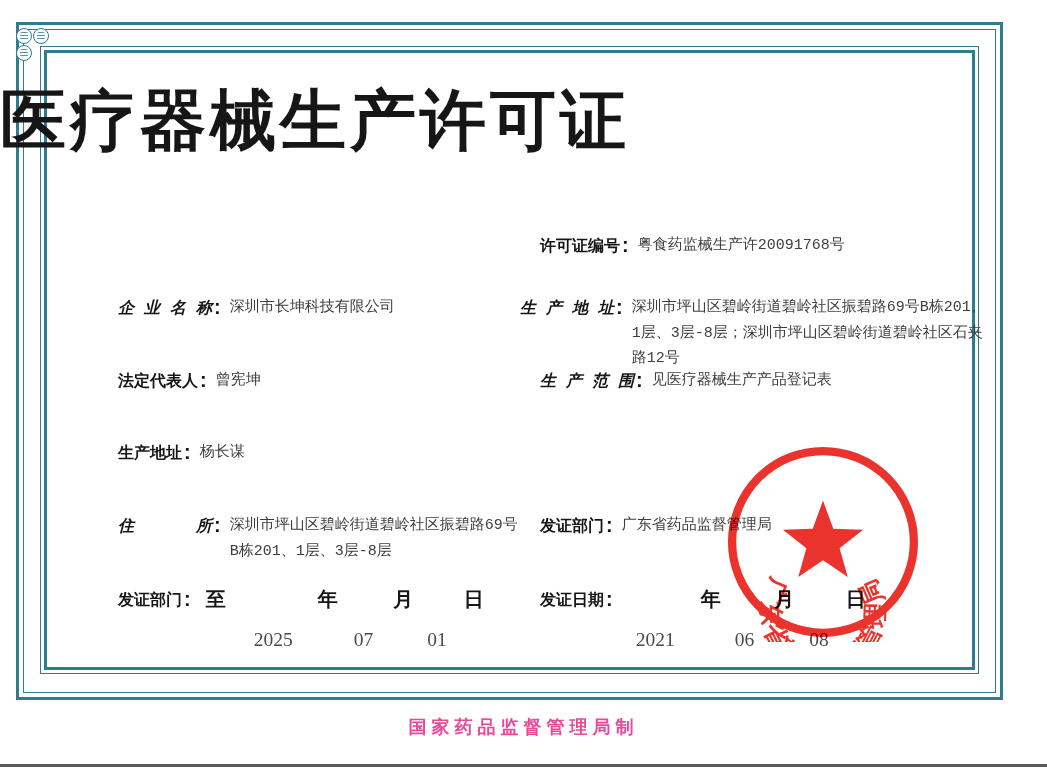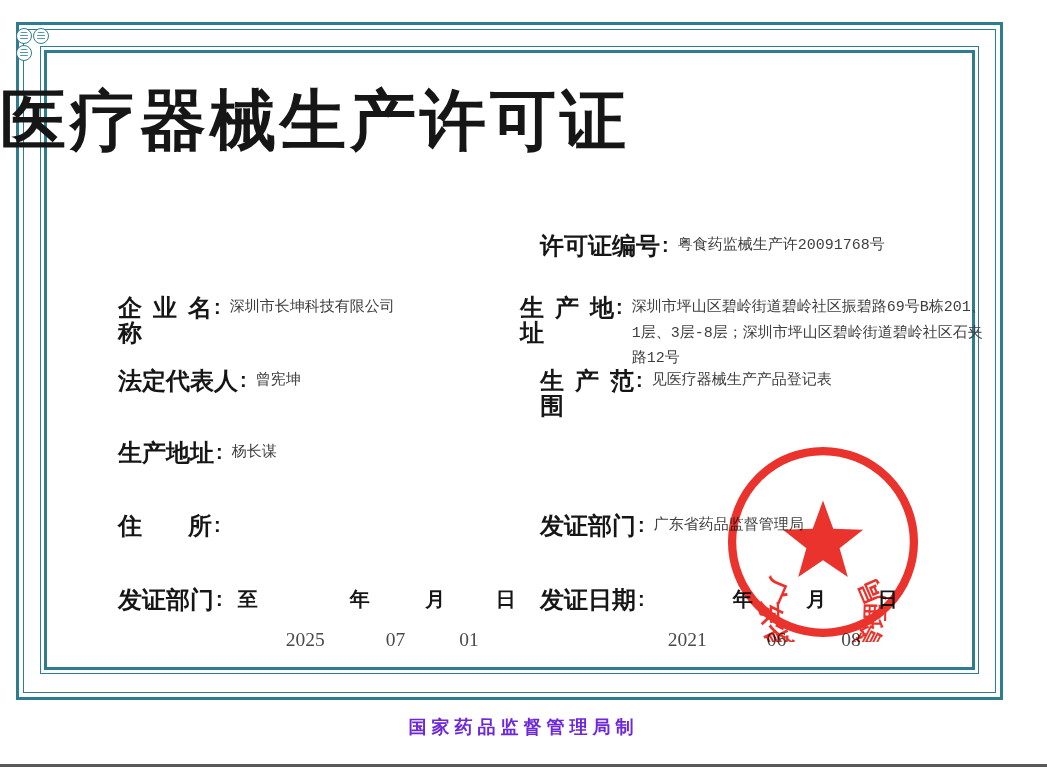--- a/index.html
+++ b/index.html
@@ -26,39 +26,39 @@
        border:1px solid var(--border_teal);background:#fff;}
   .orn i{position:absolute;inset:3px;display:block;
        background:repeating-linear-gradient(to bottom,var(--border_teal) 0 1px,transparent 1px 3px);
        opacity:.8;border-radius:2px;}
 
   #title{position:absolute;left:0;right:0;top:76px;text-align:left;
        font-size:66px;font-weight:bold;letter-spacing:4px;color:var(--ink);
        font-family:"Liberation Sans",sans-serif;}
 
   .field{position:absolute;display:flex;align-items:flex-start;}
-  .flabel{font-weight:bold;font-size:24px;color:var(--ink);flex-shrink:0;
+  .flabel{font-weight:bold;font-size:16px;color:var(--ink);flex-shrink:0;
        line-height:25px;white-space:nowrap;}
-  .flabel.justify{width:94px;text-align:justify;text-align-last:justify;white-space:normal;}
+  .flabel.justify{width:94px;text-align:justify;text-align-last:justify;white-space:normal;font-style:italic;}
   .colon{font-weight:bold;font-size:20px;color:var(--ink);margin:0 9px 0 2px;line-height:25px;}
   .fvalue{font-family:Liberation Mono, monospace;font-size:15px;
        color:var(--value_gray);line-height:25.5px;}
 
   
   .dnum{font-family:"Liberation Serif","DejaVu Serif",serif;font-size:19.5px;
        color:#4a4a4a;line-height:25px;margin-top:40px;}
   .dlab{font-weight:bold;font-size:20px;color:var(--ink);line-height:25px;}
 
   
   #seal{position:absolute;left:722px;top:440px;width:202px;height:202px;
        mix-blend-mode:multiply;opacity:.93;}
   #seal text{font-family:"Liberation Sans",sans-serif;font-weight:bold;}
 
   #footer-note{position:absolute;left:0;right:0;top:715px;text-align:center;
-       font-size:18px;font-weight:bold;letter-spacing:5px;color:#6d28d9;}
+       font-size:18px;font-weight:bold;letter-spacing:5px;color:#ec4899;}
   #bottom-rule{position:absolute;left:0;top:764px;width:1047px;height:3px;
        background:var(--divider_gray);}
 </style>
 </head>
 <body>
 
 <div id="page">
 
   <div class="frame f-a"></div>
   <div class="frame f-a2"></div>
@@ -109,20 +109,21 @@
 
   <div class="field" style="left:118px;top:440px">
     <span class="flabel">生产地址</span>
       <span class="colon">:</span>
     <div class="fvalue">杨长谋</div>
   </div>
 
   <div class="field" style="left:118px;top:513px">
     <span class="flabel justify">住所</span>
       <span class="colon">:</span>
+    <div class="fvalue" style="width:292px">深圳市坪山区碧岭街道碧岭社区振碧路69号B栋201、1层、3层-8层</div>
   </div>
 
   <div class="field" style="left:540px;top:513px">
     <span class="flabel">发证部门</span>
       <span class="colon">:</span>
     <div class="fvalue" style="width:361px">广东省药品监督管理局</div>
   </div>
 
   <div class="field" style="left:118px;top:587px">
     <span class="flabel">发证部门</span>

